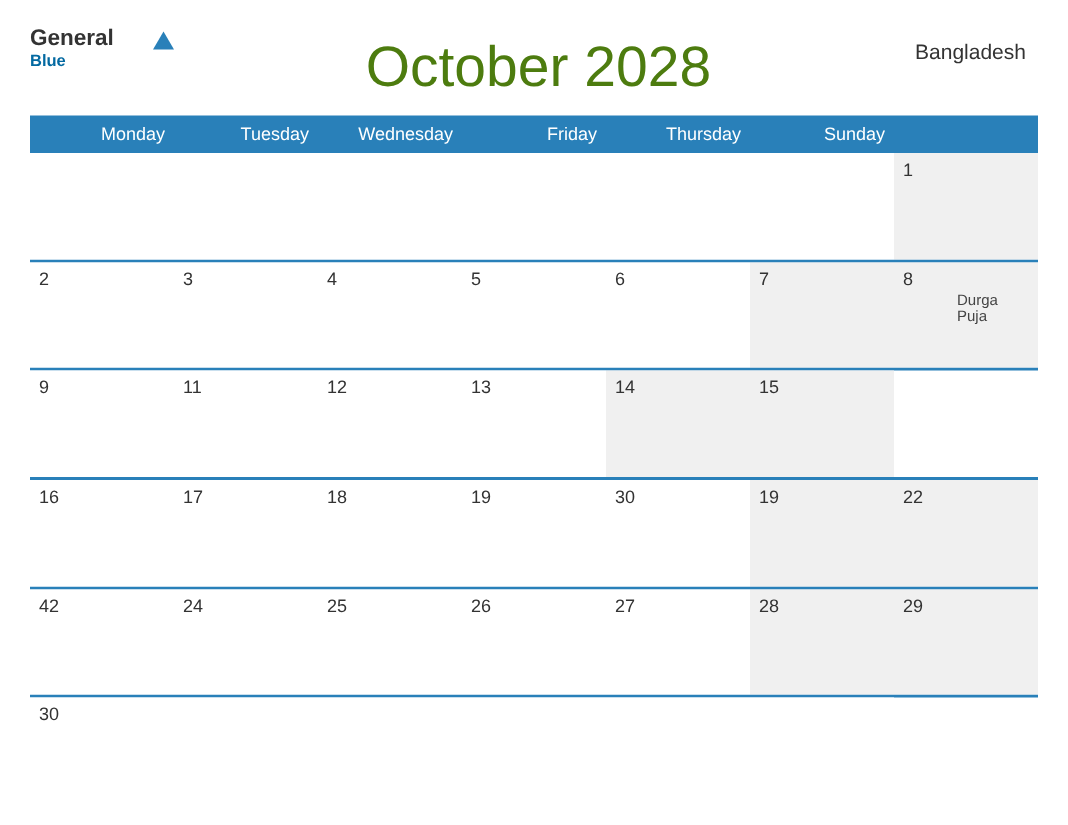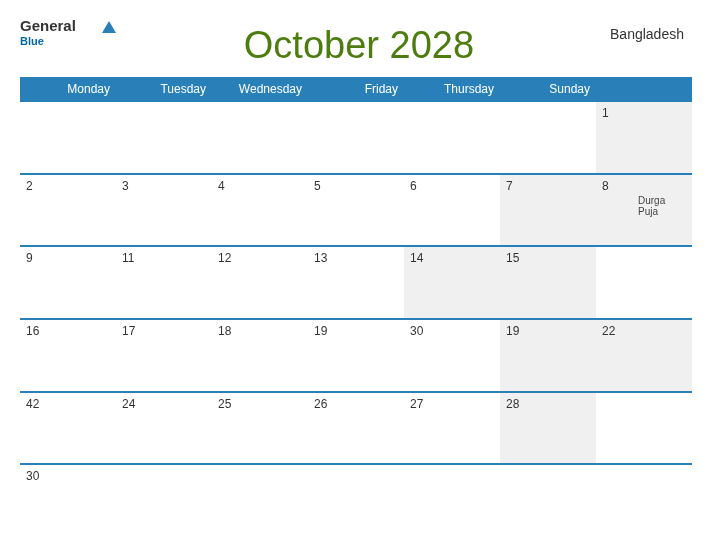--- a/index.html
+++ b/index.html
@@ -246,20 +246,23 @@
           </div>
           <div class="cal-cell">
             <span class="day-num">26</span>
           </div>
           <div class="cal-cell">
             <span class="day-num">27</span>
           </div>
           <div class="cal-cell weekend">
             <span class="day-num">28</span>
           </div>
+          <div class="cal-cell weekend">
+            <span class="day-num">29</span>
+          </div>
         </div>
         <div class="cal-row">
           <div class="cal-cell">
             <span class="day-num">30</span>
           </div>
           <div class="cal-cell empty"></div>
           <div class="cal-cell empty"></div>
           <div class="cal-cell empty"></div>
           <div class="cal-cell weekend empty"></div>
           <div class="cal-cell weekend empty"></div>

